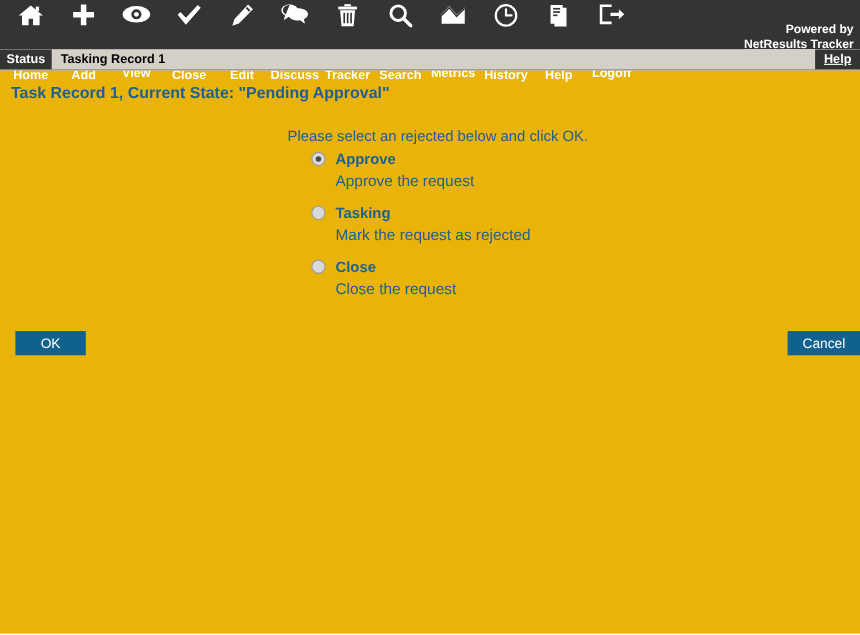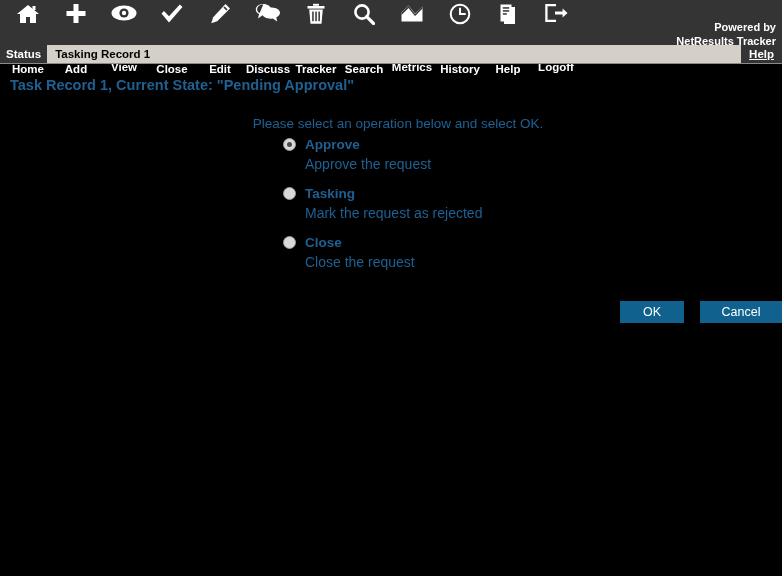--- a/index.html
+++ b/index.html
@@ -101,21 +101,21 @@
   #status-help a {
     color: #ffffff;
     font-weight: bold;
     text-decoration: underline;
     font-size: 11.5px;
   }
 
   
   #page {
     padding: 0;
-    background: #000000;
+    background: #eab308;
     height: calc(577px - 45px - 20px);
     overflow: hidden;
   }
   #page-title {
     color: #1f6092;
     font-size: 14.5px;
     font-weight: bold;
     padding: 13px 0 0 10px;
   }
   #instruction {
@@ -163,36 +163,36 @@
   .opt-desc {
     color: #1f6092;
     font-size: 14px;
     margin-left: 22px;
     margin-top: 4px;
   }
 
   #buttons {
     margin-top: 31px;
     display: flex;
-    justify-content: flex-end;
-    gap: 16px;
+    justify-content: space-between;
+    gap: 4px;
     padding-left: 14px;
   }
   .btn {
     background: #11618f;
     color: #ffffff;
     font-size: 12.5px;
     border: none;
     padding: 4px 0;
     cursor: pointer;
     font-family: "Liberation Sans", sans-serif;
     text-align: center;
   }
   #ok-button { width: 64px; }
-  #cancel-button { width: 82px; }
+  #cancel-button { width: 66px; }
 </style>
 </head>
 <body>
 
 <div id="toolbar">
 
   <a class="tool-btn">
     <span class="tool-ico">
       <svg width="24" height="22" viewBox="0 0 24 22">
           <path fill="#fff" d="M12 2 1 11h3v9h6v-6h4v6h6v-9h3z"></path>
@@ -331,21 +331,21 @@
   <div id="status-spacer"></div>
   <div id="status-help">
     <a href="#">Help</a>
   </div>
 </div>
 
 <div id="page">
 
   <div id="page-title">Task Record 1, Current State: "Pending Approval"</div>
 
-  <div id="instruction">Please select an operation below and select OK.</div>
+  <div id="instruction">Please select an rejected below and click OK.</div>
 
   <div id="options">
 
     <div class="opt">
       <div class="opt-head">
         <span class="radio on"></span>
         <span class="opt-label">Approve</span>
       </div>
       <div class="opt-desc">Approve the request</div>
     </div>

